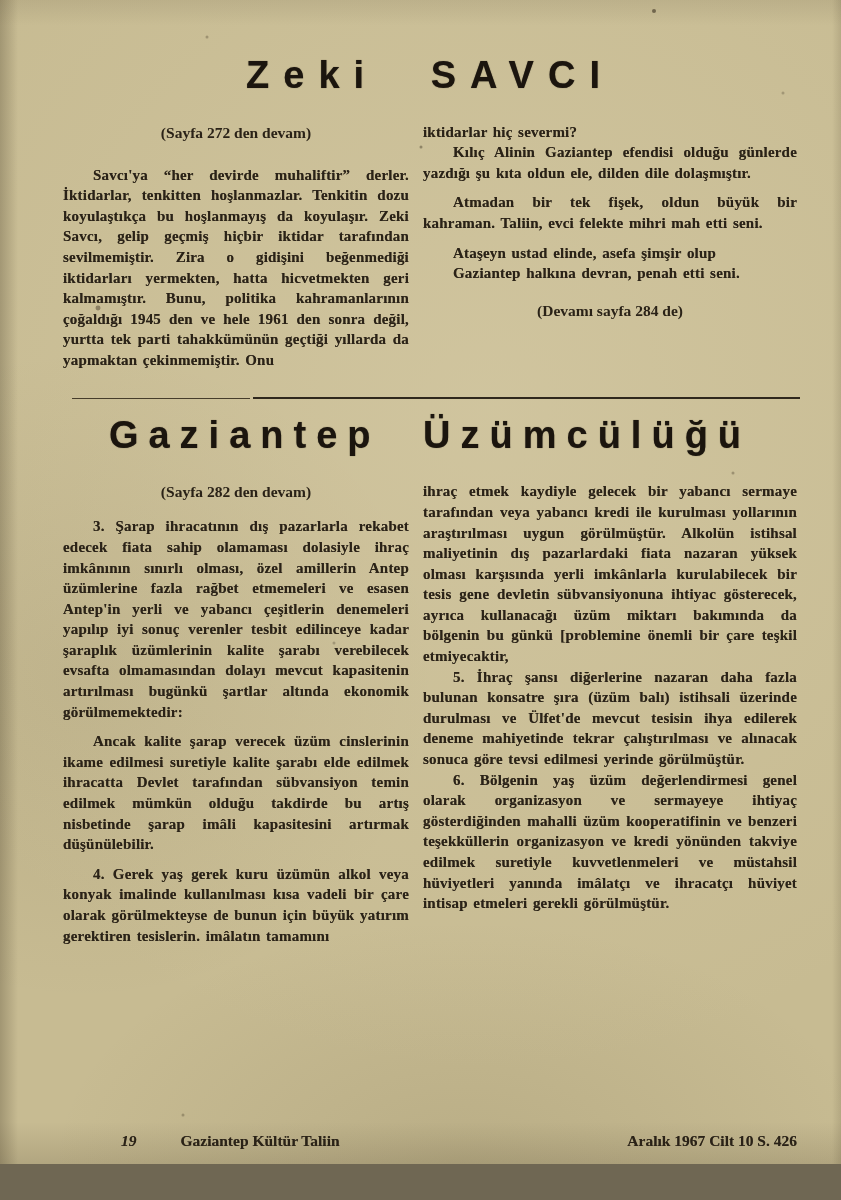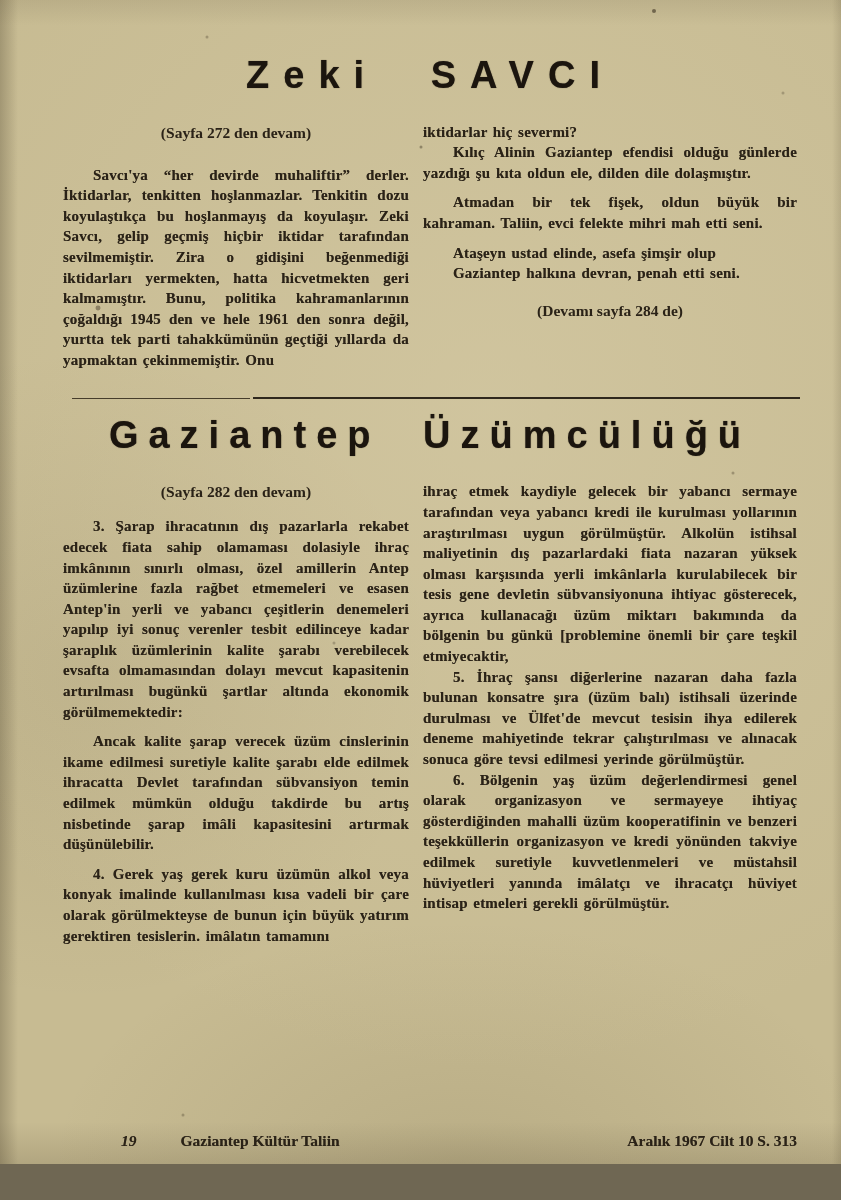--- a/index.html
+++ b/index.html
@@ -133,15 +133,15 @@
           <p class="para indent">6. Bölgenin yaş üzüm değerlendirmesi genel olarak organizasyon ve sermayeye ihtiyaç gösterdiğinden mahalli üzüm kooperatifinin ve benzeri teşekküllerin organizasyon ve kredi yönünden takviye edilmek suretiyle kuvvetlenmeleri ve müstahsil hüviyetleri yanında imâlatçı ve ihracatçı hüviyet intisap etmeleri gerekli görülmüştür.</p>
         </div>
     </div>
   </section>
 
   <footer class="page-footer">
     <span class="footer-left">
       <span class="pg-num">19</span>
       <span class="journal">Gaziantep Kültür Taliin</span>
     </span>
-    <span class="issue">Aralık 1967 Cilt 10 S. 313</span>
+    <span class="issue">Aralık 1967 Cilt 10 S. 426</span>
   </footer>
 </div>
 
 </body></html>

